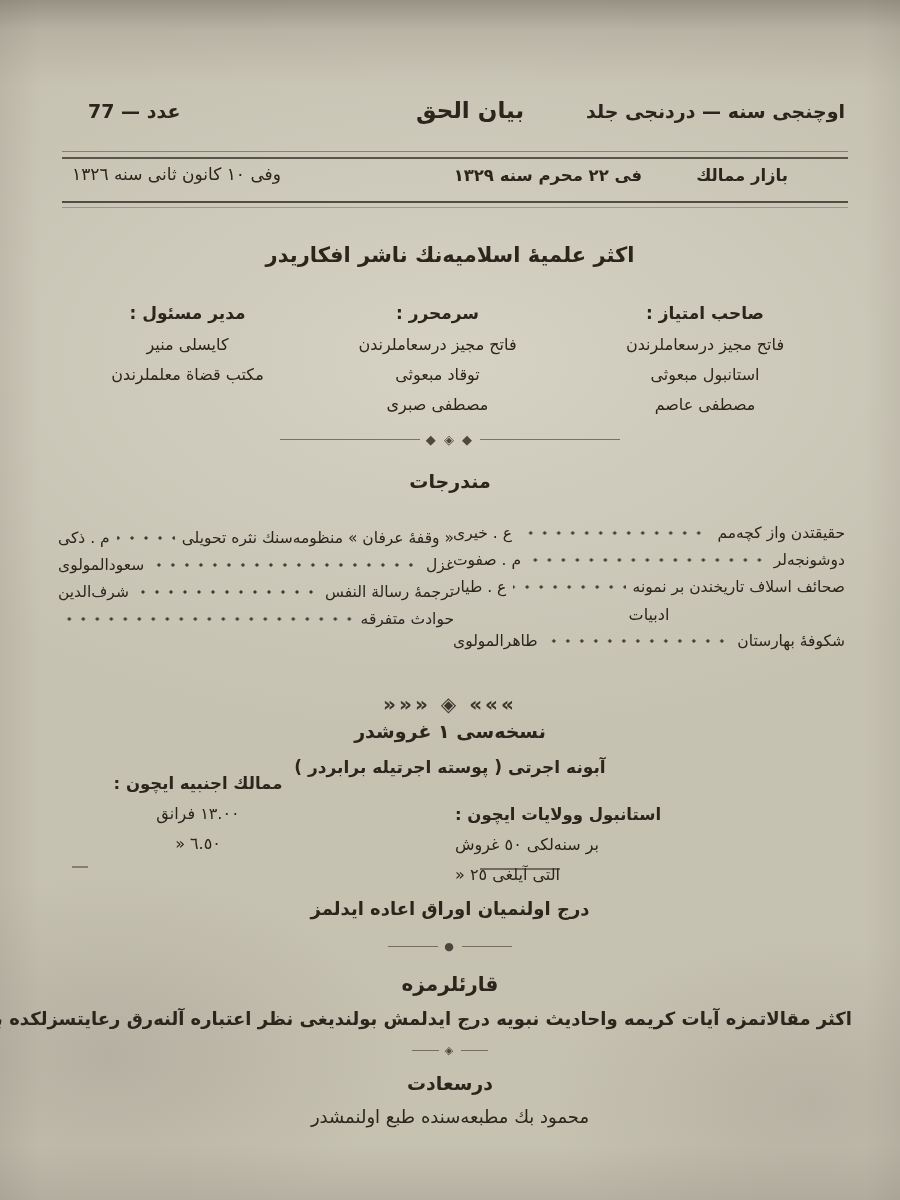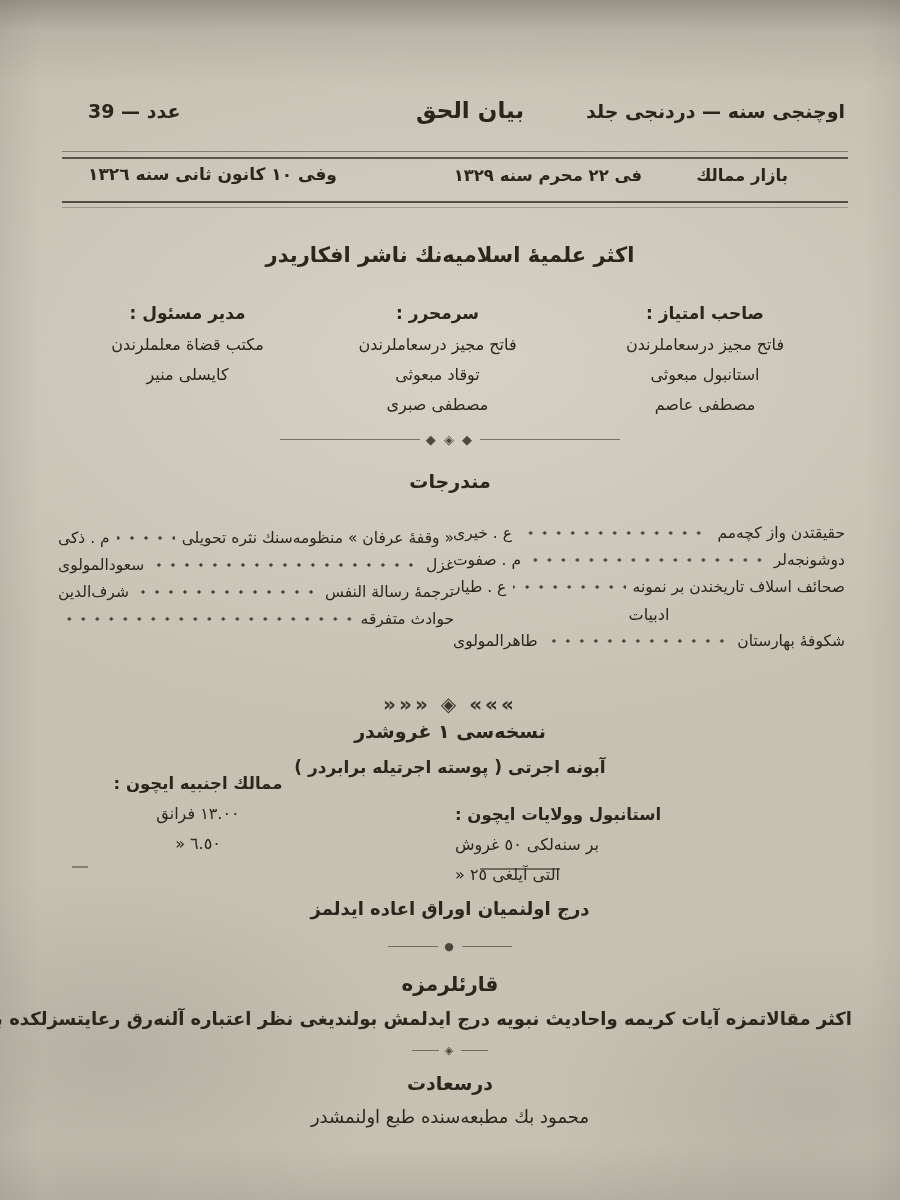--- a/index.html
+++ b/index.html
@@ -20,21 +20,21 @@
   .ctr{left:0;right:0;text-align:center;}
   .header-vol{top:100px;right:55px;font-size:19px;font-weight:bold;}
   .header-title{top:97px;left:410px;width:120px;text-align:center;font-size:23px;font-weight:bold;}
   .header-issue{top:100px;left:88px;font-size:19px;font-weight:bold;}
   .rule-a{top:151px;left:62px;right:52px;height:5px;
     border-top:1.5px solid rgba(66,59,48,0.5);border-bottom:2.5px solid rgba(52,46,37,0.75);}
   .rule-b{top:201px;left:62px;right:52px;height:4px;
     border-top:2.5px solid rgba(52,46,37,0.8);border-bottom:1px solid rgba(66,59,48,0.35);}
   .date-day{top:166px;right:112px;font-size:16.5px;font-weight:bold;}
   .date-hijri{top:166px;right:258px;font-size:16.5px;font-weight:bold;}
-  .date-rumi{top:164px;left:88px;font-size:17px;font-weight:bold;}
+  .date-rumi{top:164px;left:72px;font-size:17px;font-weight:normal;}
   .subtitle{top:243px;font-size:21px;font-weight:600;}
   .staff{top:303px;left:70px;right:60px;display:flex;justify-content:space-between;}
   .staff-col{text-align:center;}
   .staff-col.owner{width:270px;}
   .staff-col.editor{width:245px;}
   .staff-col.manager{width:235px;}
   .staff-heading{font-size:17px;font-weight:600;margin-bottom:7px;}
   .staff-line{font-size:16px;line-height:30px;}
   .orn-row{display:flex;align-items:center;gap:6px;}
   .orn-line{flex:1;border-top:1.5px solid rgba(60,53,43,0.6);}
@@ -67,21 +67,21 @@
   .imprint-city{top:1072px;font-size:19px;font-weight:600;}
   .imprint-printer{top:1106px;font-size:18px;}
 </style>
 </head>
 <body>
 
 <div class="page">
 
   <div class="abs header-vol">اوچنجى سنه — دردنجى جلد</div>
   <div class="abs header-title">بيان الحق</div>
-  <div class="abs header-issue">عدد — 39</div>
+  <div class="abs header-issue">عدد — 77</div>
 
   <div class="abs rule-a"></div>
 
   <div class="abs date-day">بازار ممالك</div>
   <div class="abs date-hijri">فى ٢٢ محرم سنه ١٣٢٩</div>
   <div class="abs date-rumi">وفى ١٠ كانون ثانى سنه ١٣٢٦</div>
 
   <div class="abs rule-b"></div>
 
   <div class="abs ctr subtitle">اكثر علميهٔ اسلاميه‌نك ناشر افكاريدر</div>
@@ -94,22 +94,22 @@
       <div class="staff-line">مصطفى عاصم</div>
     </div>
     <div class="staff-col editor">
       <div class="staff-heading">سرمحرر :</div>
       <div class="staff-line">فاتح مجيز درسعاملرندن</div>
       <div class="staff-line">توقاد مبعوثى</div>
       <div class="staff-line">مصطفى صبرى</div>
     </div>
     <div class="staff-col manager">
       <div class="staff-heading">مدير مسئول :</div>
+      <div class="staff-line">كايسلى منير</div>
       <div class="staff-line">مكتب قضاة معلملرندن</div>
-      <div class="staff-line">كايسلى منير</div>
     </div>
   </div>
 
   <div class="abs orn-row orn1">
     <span class="orn-line"></span>
     <span class="orn-glyph">◆ ◈ ◆</span>
     <span class="orn-line"></span>
   </div>
 
   <div class="abs ctr toc-heading">مندرجات</div>

